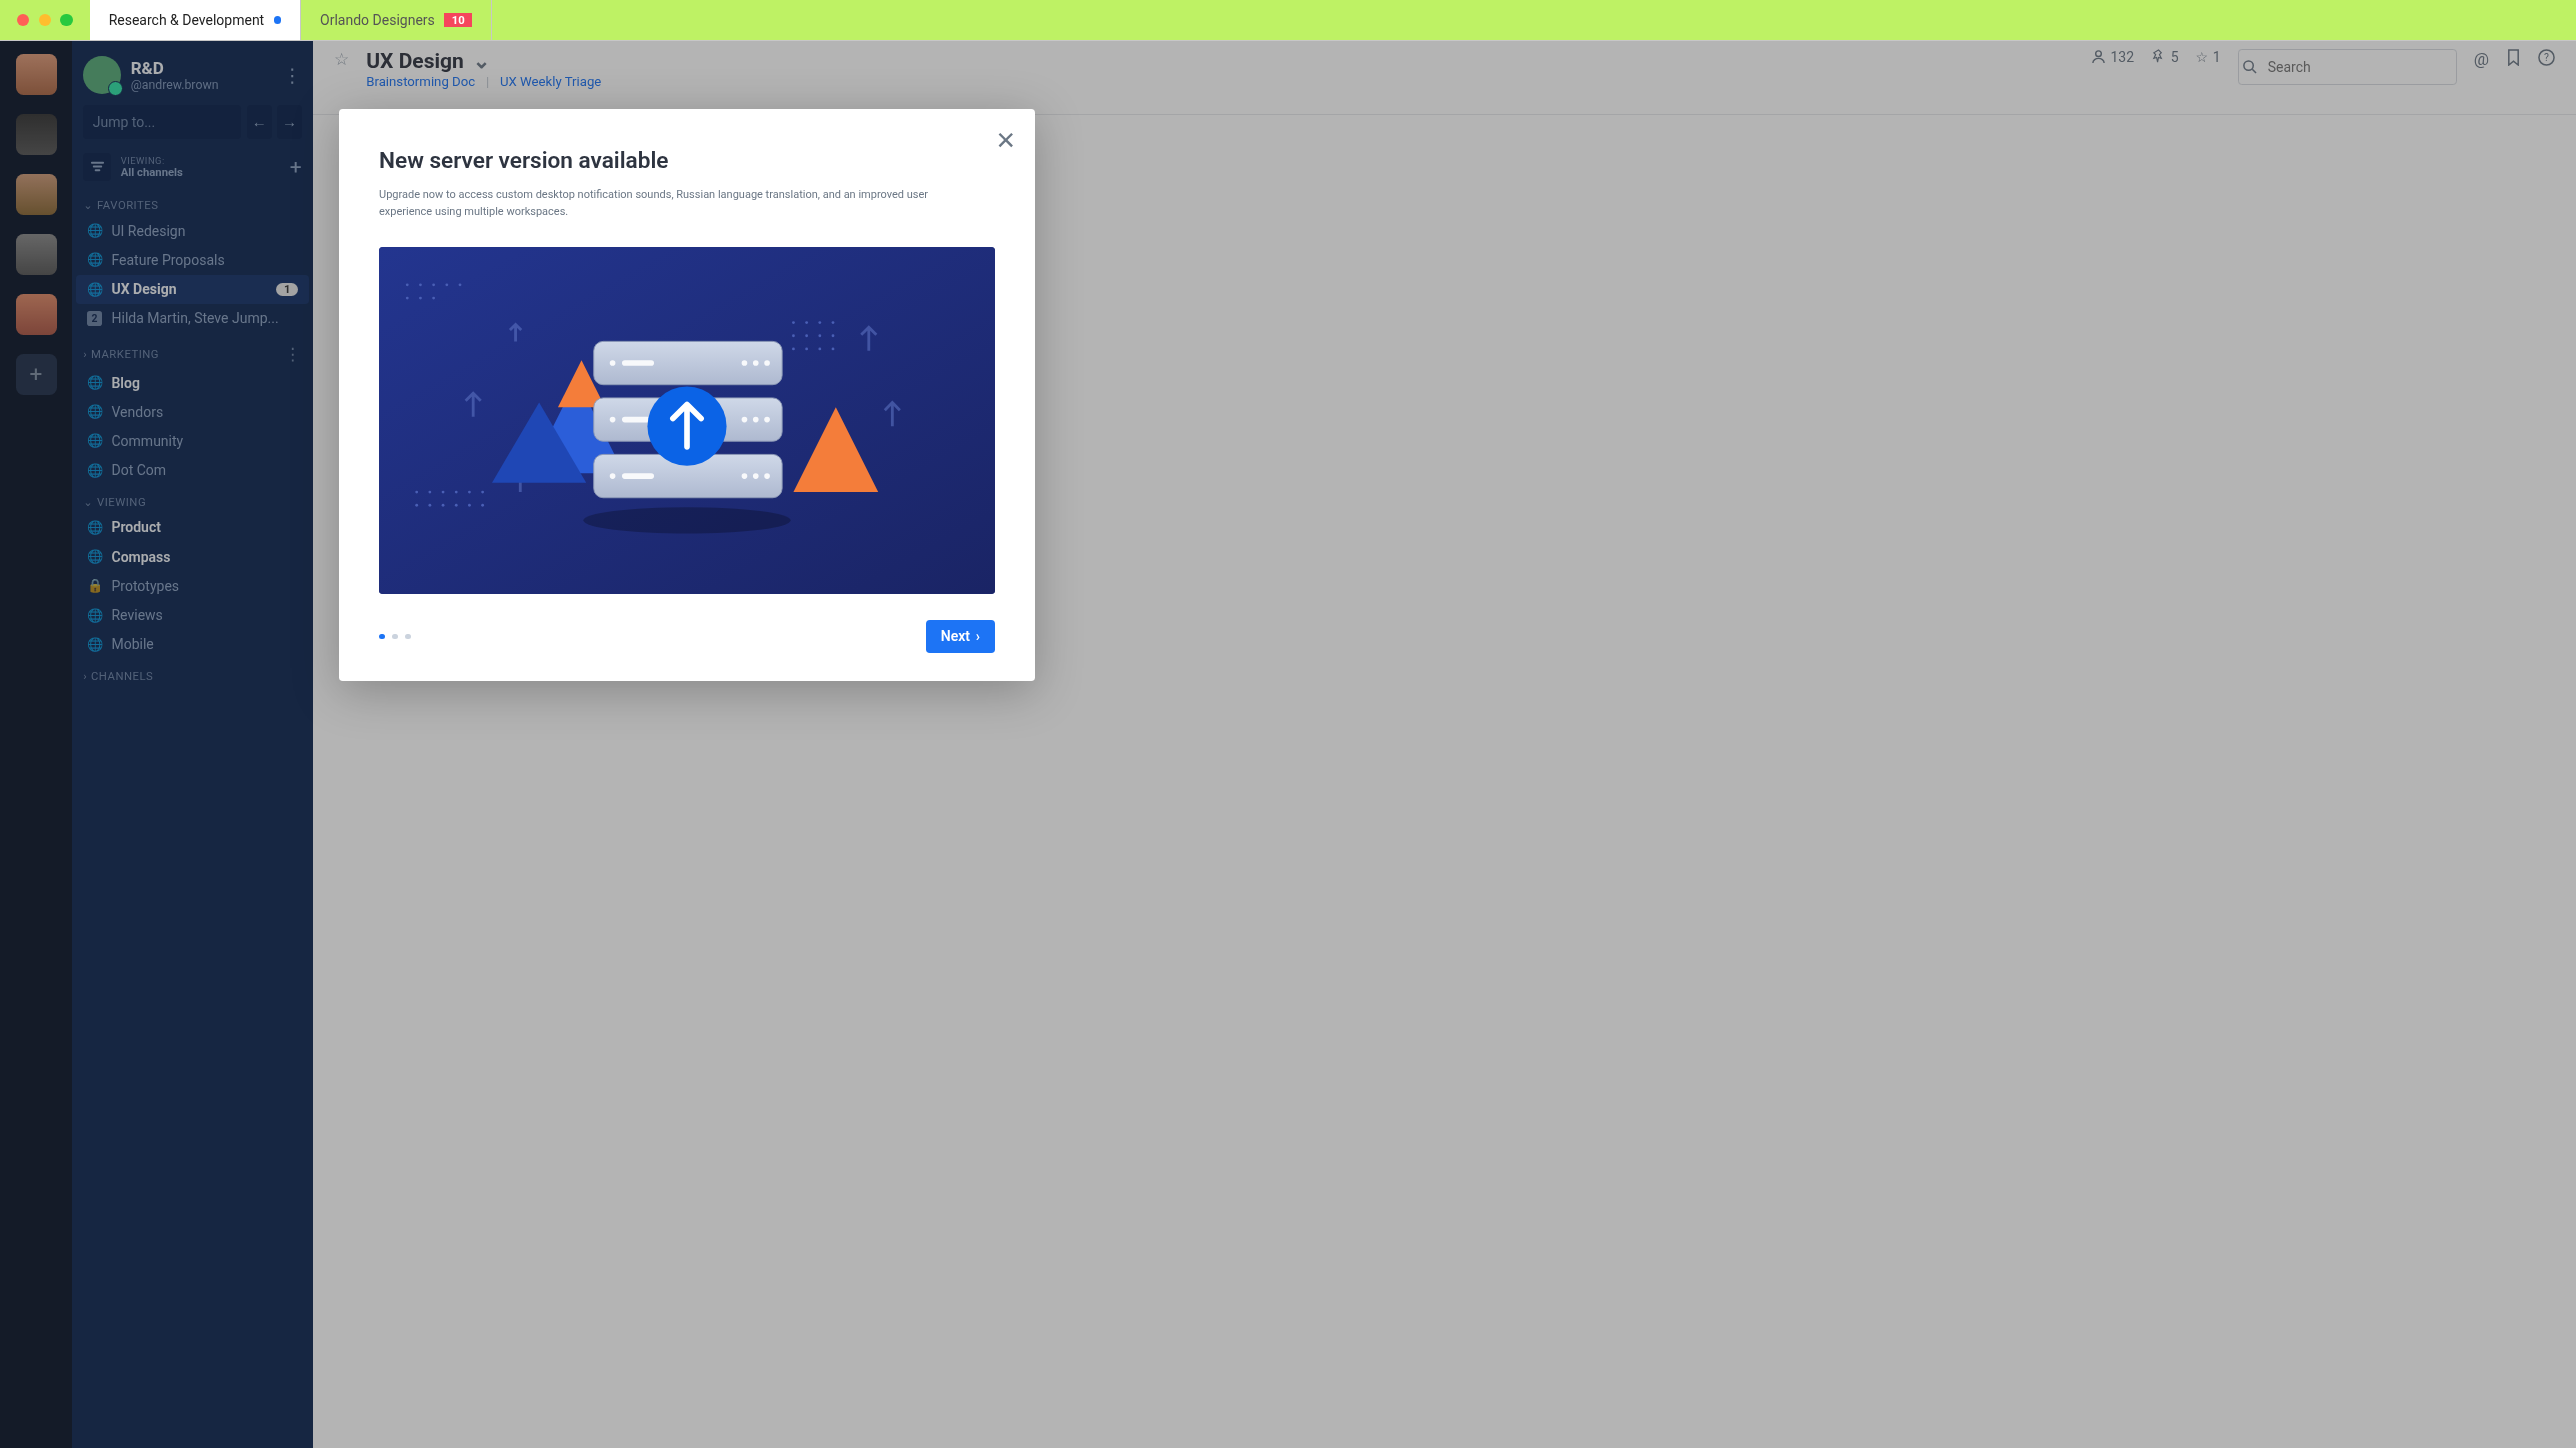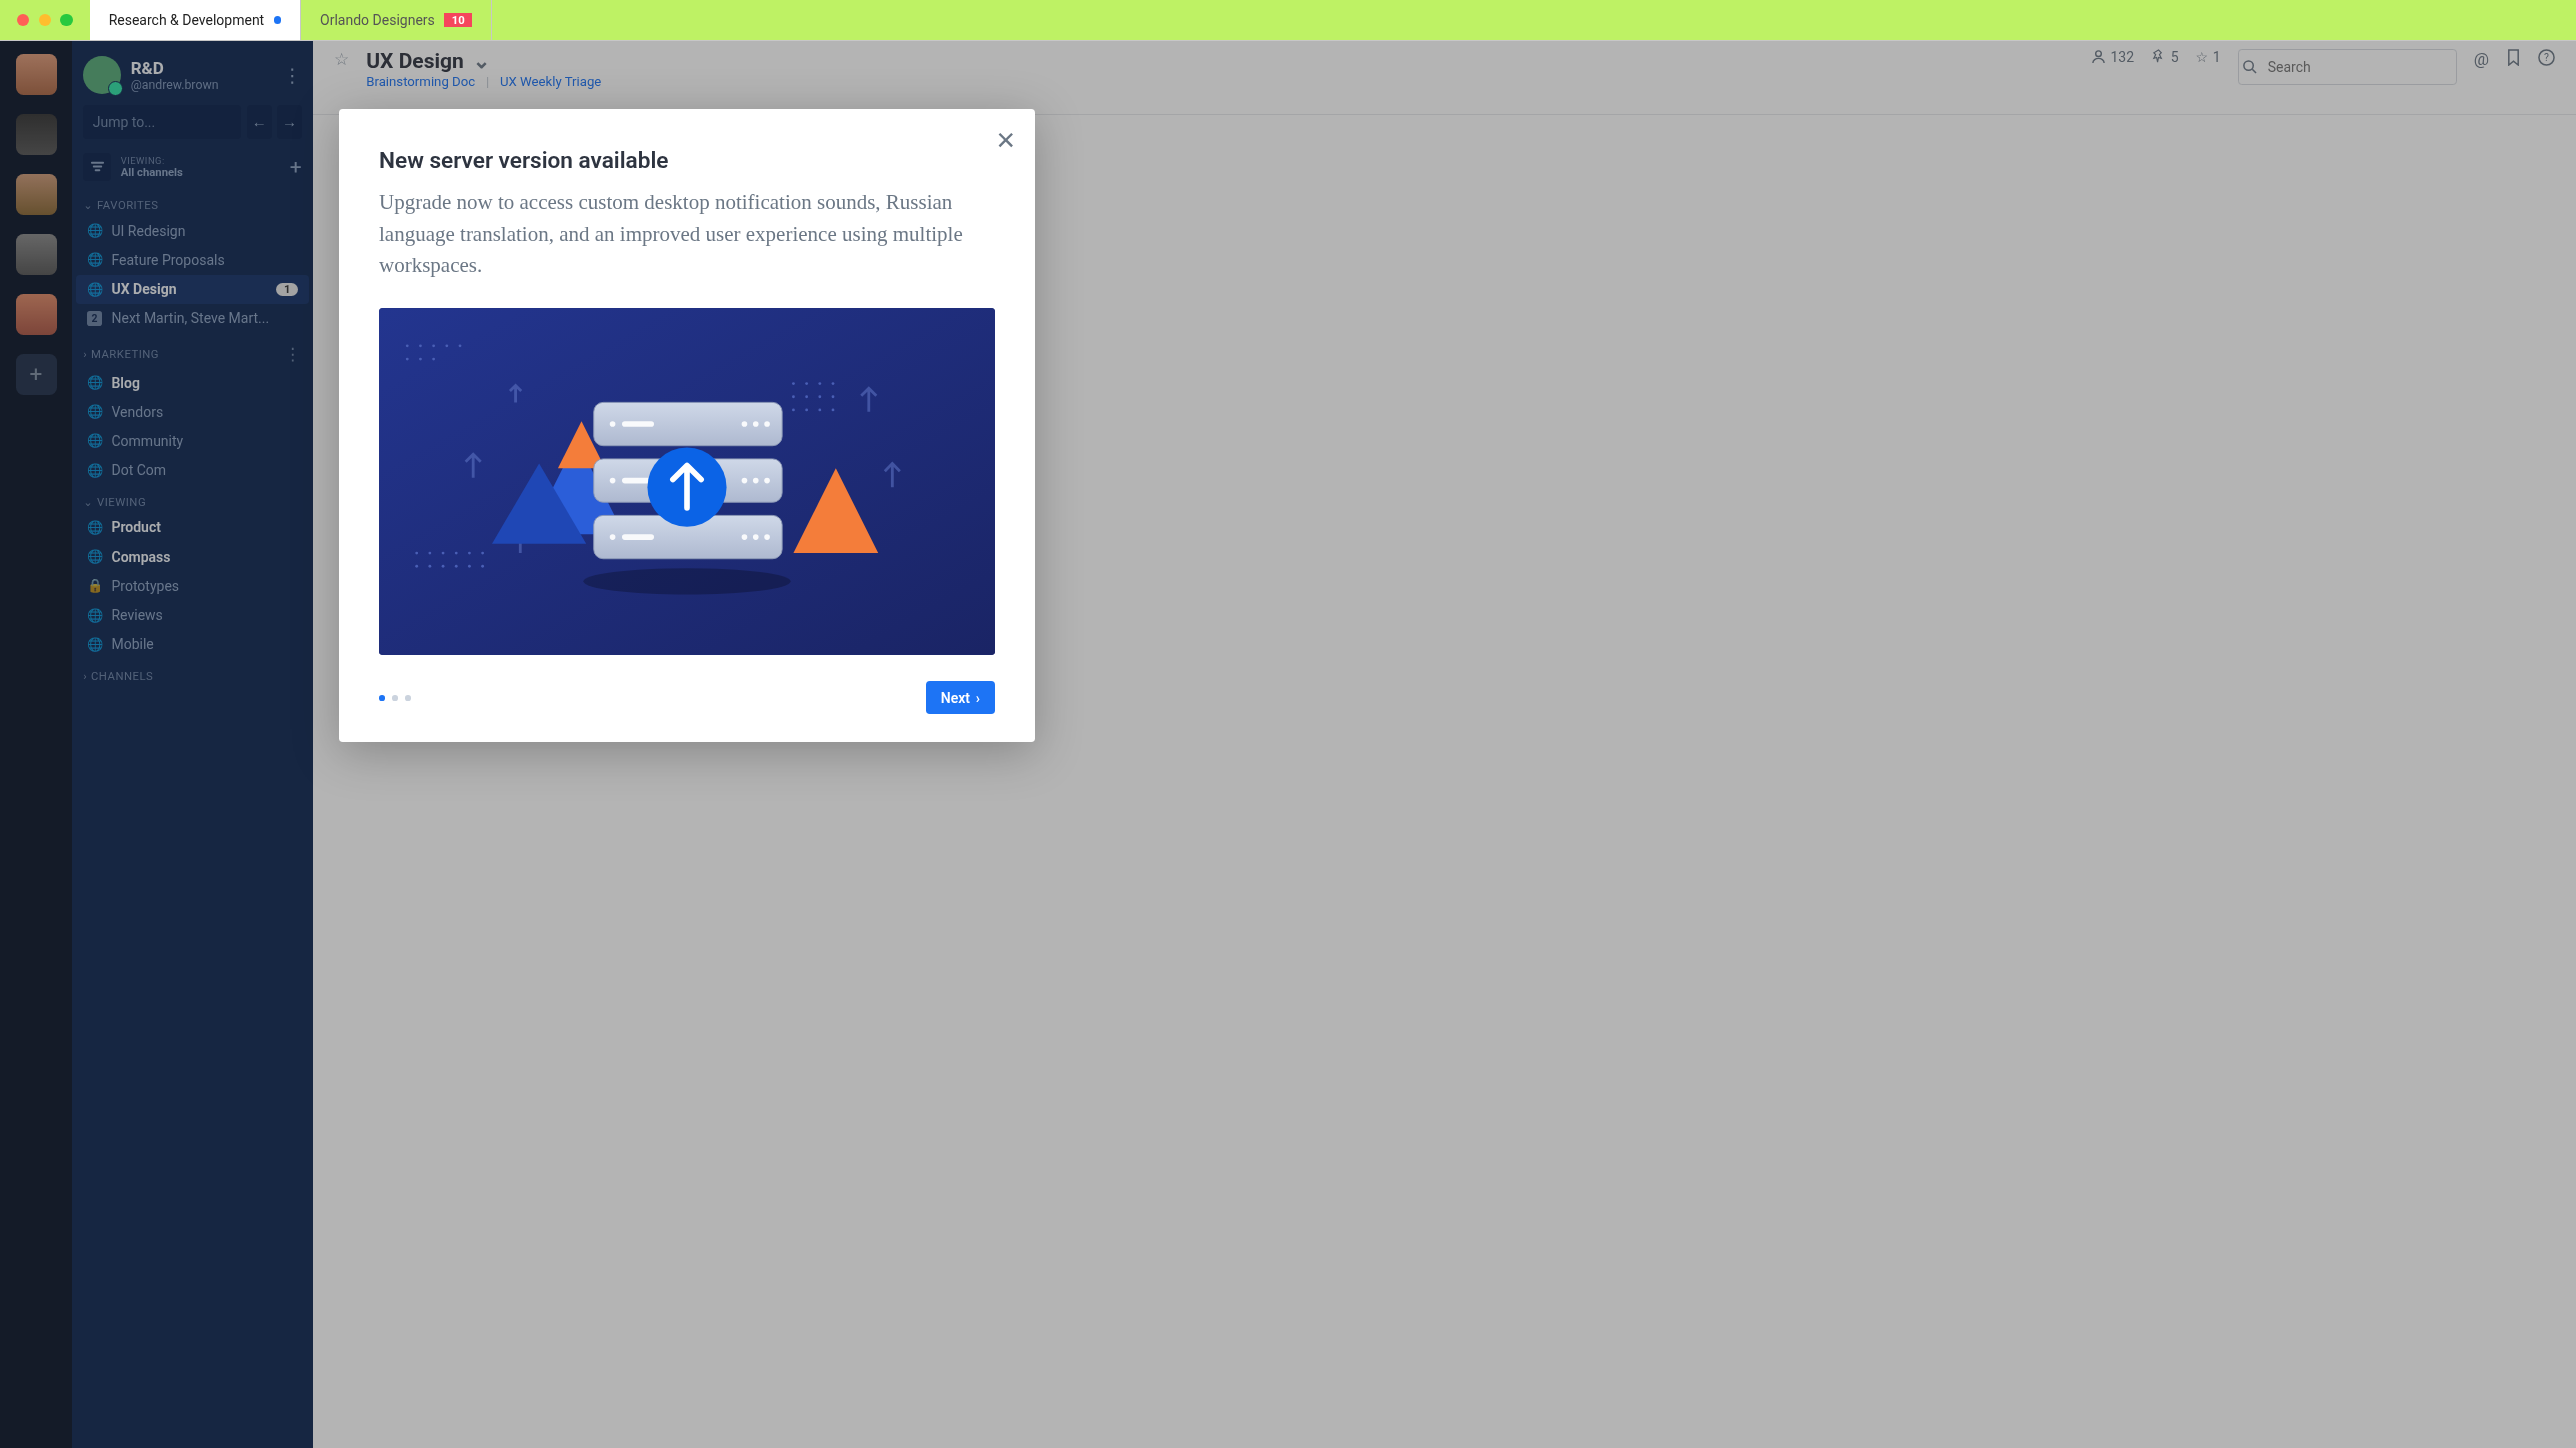--- a/index.html
+++ b/index.html
@@ -66,21 +66,21 @@
 .search input { border: 0; outline: 0; font-size: 14px; flex: 1; color: #333; }
 .hicon { color: #6b7785; cursor: pointer; font-size: 17px; }
 
 
 .dim { position: absolute; inset: 41px 0 0 0; background: rgba(40,40,40,.35); }
 
 
 .modal { position: absolute; top: 109px; left: 339px; width: 696px; background: #fff; border-radius: 3.8px; box-shadow: 0 9.4px 47px rgba(0,0,0,.25); padding: 38px 40px 28px; }
 .modal .close { position: absolute; top: 17px; right: 19px; font-size: 24.5px; color: #6b7785; cursor: pointer; }
 .modal h2 { font-size: 22.6px; font-weight: 600; color: #2e3440; margin-bottom: 13.2px; }
-.modal p { font-size: 21px; line-height: 1.5; color: #6b7785; margin-bottom: 26.4px; max-width: 603px; font-family: Liberation Serif, serif; }
+.modal p { font-size: 11px; line-height: 1.5; color: #6b7785; margin-bottom: 26.4px; max-width: 603px; }
 .illus { width: 100%; height: 347px; border-radius: 3.8px; background: #1e2d78; position: relative; overflow: hidden; }
 .illus svg { width: 100%; height: 100%; display: block; }
 .modal-footer { display: flex; align-items: center; margin-top: 26.4px; }
 .dots { display: flex; gap: 7.5px; }
 .dots span { width: 5.7px; height: 5.7px; border-radius: 50%; background: #cbd3de; }
 .dots span.on { background: #1d74f5; }
 .next-btn { margin-left: auto; background: #1d74f5; color: #fff; border: 0; border-radius: 3.8px; padding: 8.5px 15px; font-size: 14px; font-weight: 600; display: flex; align-items: center; gap: 5.7px; cursor: pointer; }
 
 
 svg { display: block; }
@@ -158,21 +158,21 @@
         <span class="ico">🌐</span>
         <span>Feature Proposals</span>
       </div>
     <div class="chan active">
         <span class="ico">🌐</span>
         <span>UX Design</span>
         <span class="badge">1</span>
       </div>
     <div class="chan">
         <span class="sq">2</span>
-        <span>Next Martin, Steve Mart...</span>
+        <span>Hilda Martin, Steve Jump...</span>
       </div>
 
     <div class="section-hdr">
       <span>›</span>
       <span>MARKETING</span>
       <span class="more">⋮</span>
     </div>
     <div class="chan unread">
         <span class="ico">🌐</span>
         <span>Blog</span>

